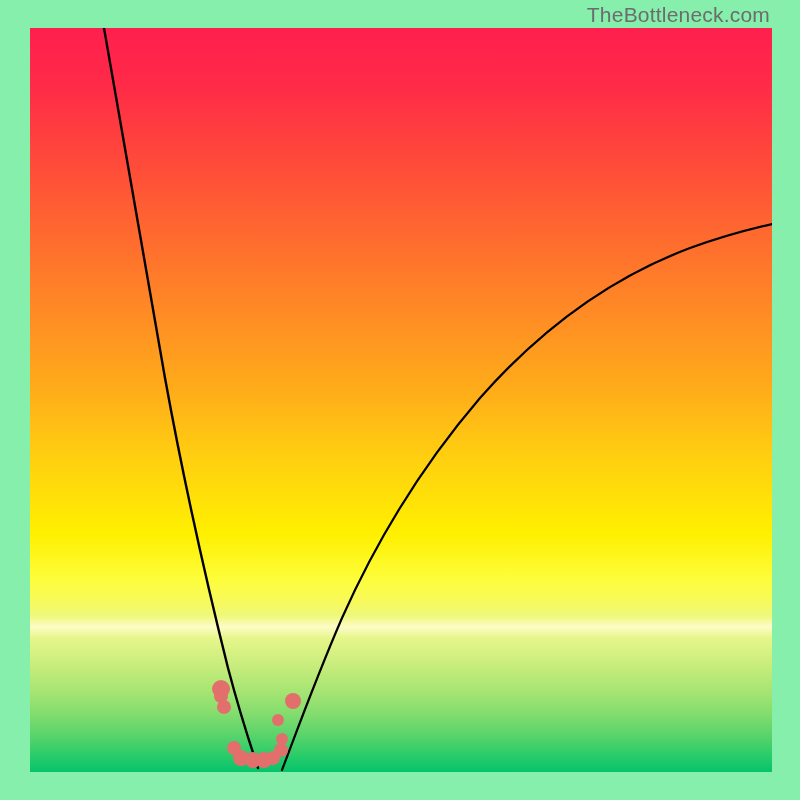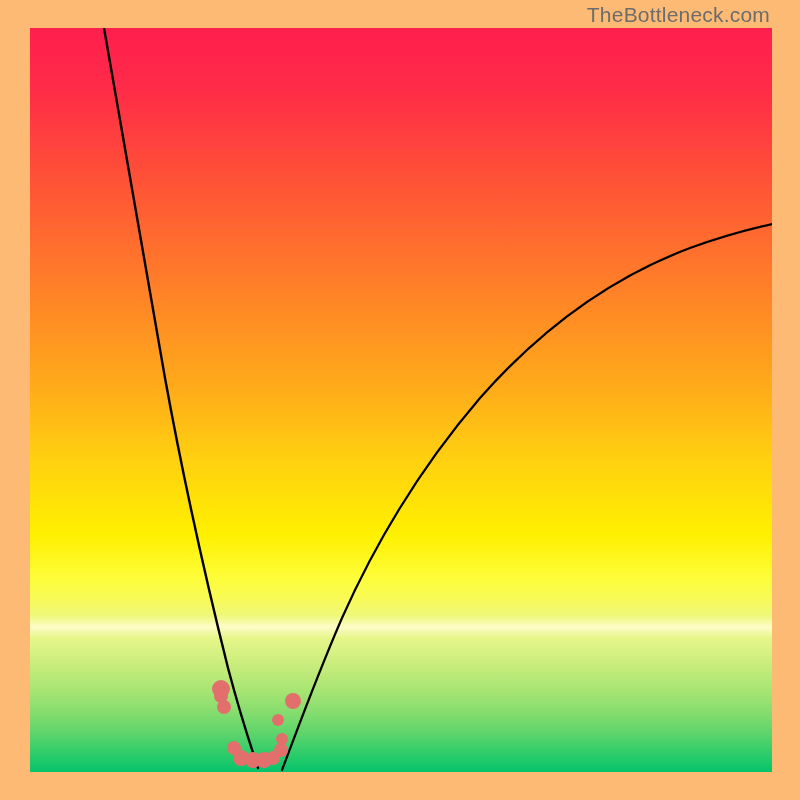--- a/index.html
+++ b/index.html
@@ -10,21 +10,21 @@
     background: #000;
     overflow: hidden;
     font-family: Arial, Helvetica, sans-serif;
   }
   .frame {
     position: absolute;
     top: 0;
     left: 0;
     width: 800px;
     height: 800px;
-    background: #fdba74;
+    background: #86efac;
   }
   .plot-area {
     position: absolute;
     top: 28px;
     left: 30px;
     width: 742px;
     height: 744px;
     overflow: hidden;
   }
   .gradient {

